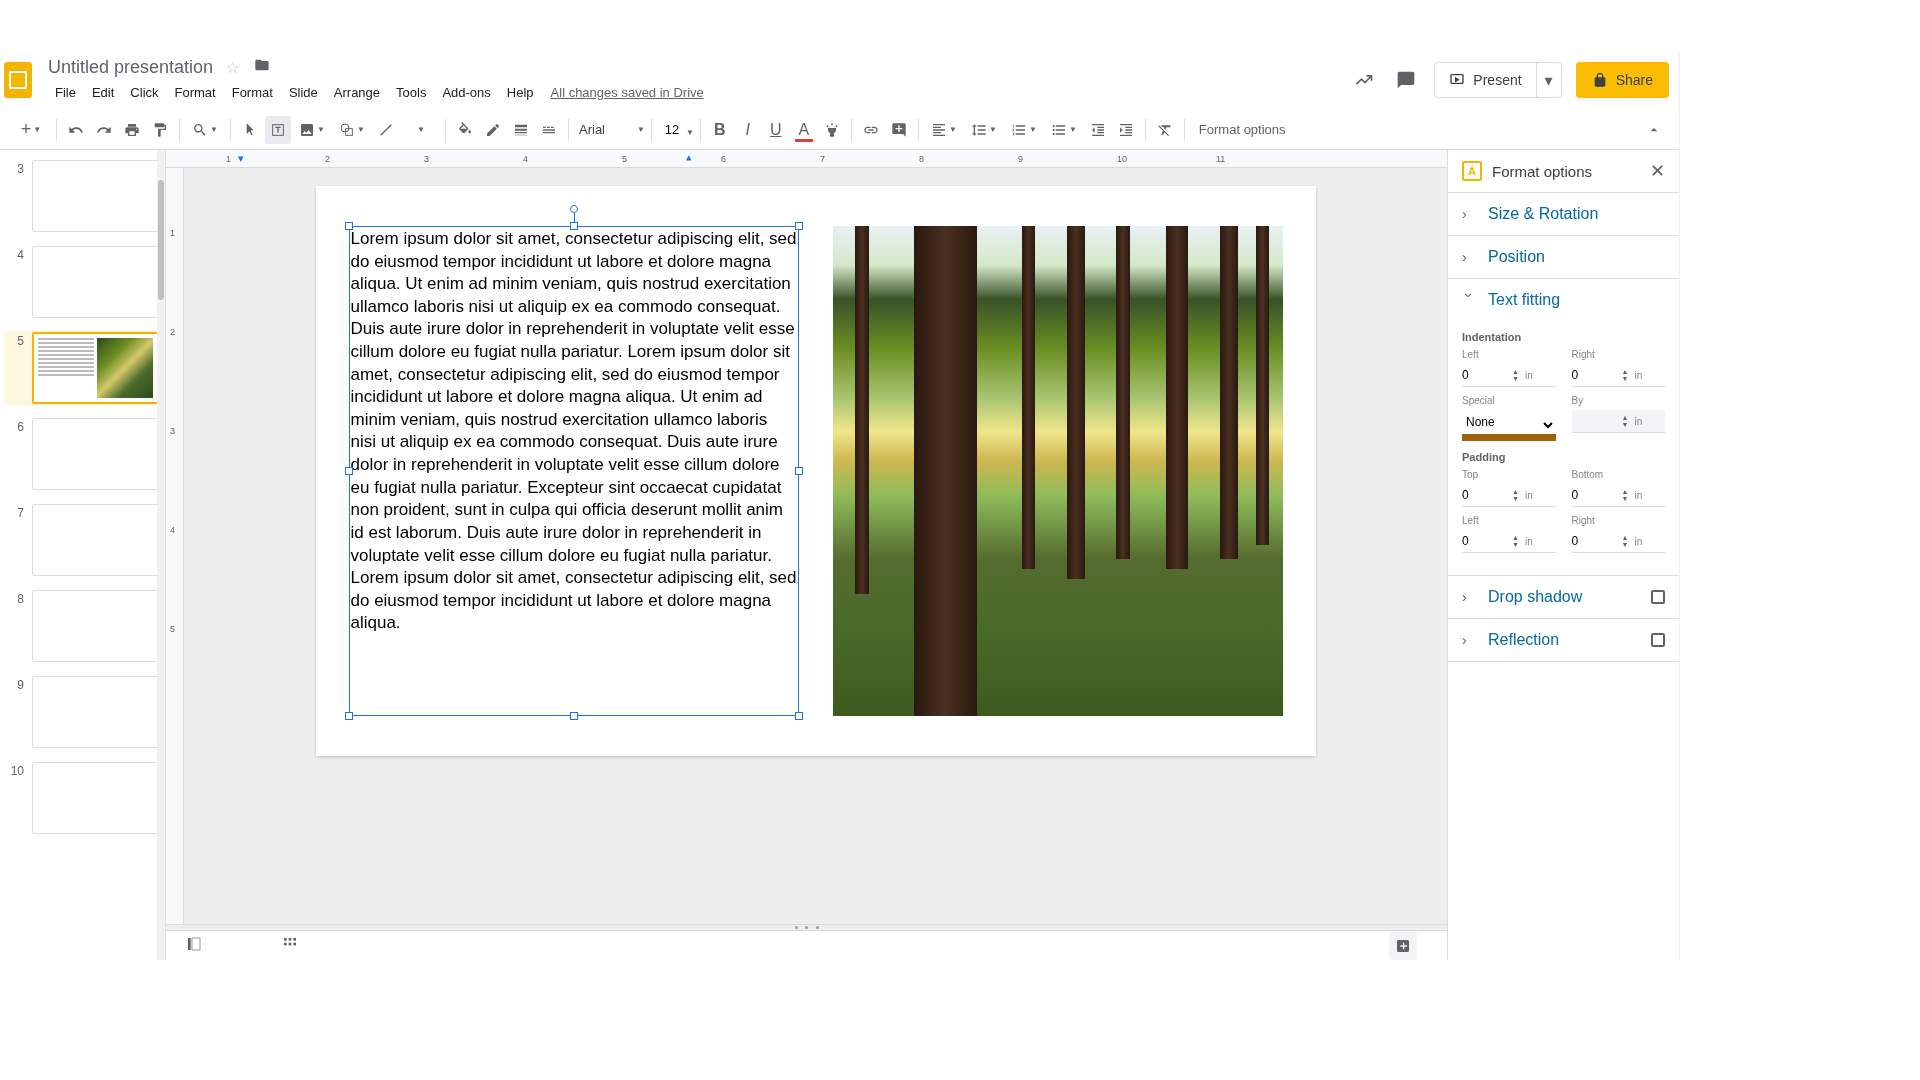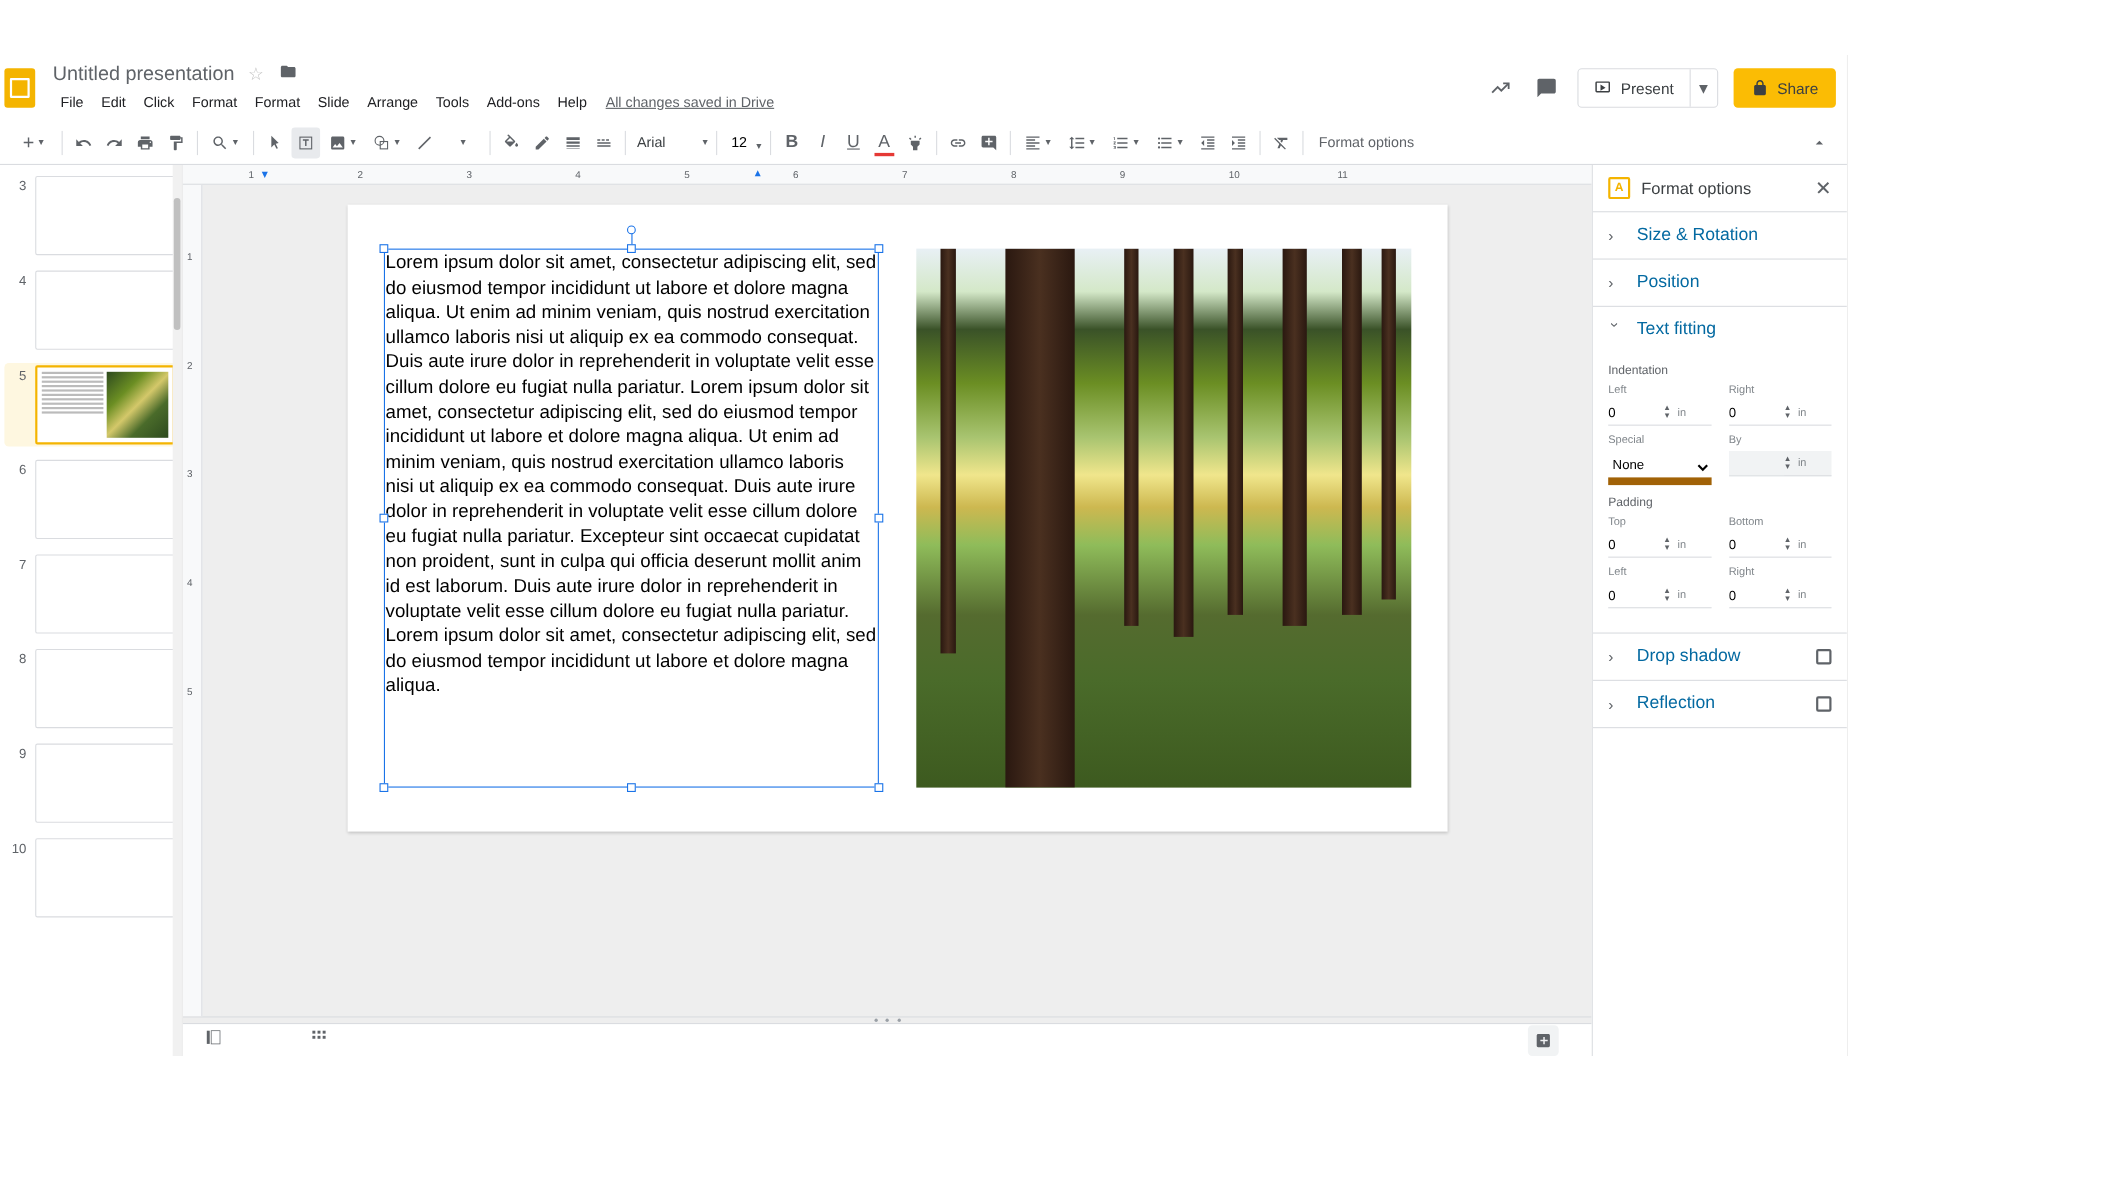--- a/index.html
+++ b/index.html
@@ -97,21 +97,21 @@
 .panel-header { display: flex; align-items: center; padding: 10px 14px; border-bottom: 1px solid #dadce0; gap: 10px; }
 .panel-header-icon { width: 20px; height: 20px; border: 2px solid #f4b400; border-radius: 2px; display: flex; align-items: center; justify-content: center; font-size: 11px; color: #f4b400; font-weight: bold; }
 .panel-title { font-size: 15px; color: #3c4043; font-weight: 400; flex: 1; }
 .panel-close { color: #5f6368; cursor: pointer; font-size: 18px; }
 .panel-section { border-bottom: 1px solid #dadce0; }
 .section-header { display: flex; align-items: center; padding: 12px 14px; gap: 12px; cursor: pointer; }
 .section-chevron { color: #5f6368; font-size: 14px; width: 14px; }
 .section-title { font-size: 16px; color: #0369a1; font-weight: 400; flex: 1; }
 .section-checkbox { width: 14px; height: 14px; border: 2px solid #5f6368; border-radius: 2px; }
 .section-body { padding: 0 14px 14px; }
-.sub-heading { font-size: 11px; color: #5f6368; margin: 10px 0 6px; font-weight: 400; }
+.sub-heading { font-size: 11px; color: #5f6368; margin: 10px 0 6px; font-weight: 700; }
 .field-row { display: flex; gap: 16px; margin-bottom: 8px; }
 .field { flex: 1; }
 .field-label { font-size: 10px; color: #80868b; margin-bottom: 4px; display: block; }
 .field-input-wrap { display: flex; align-items: center; border-bottom: 1px solid #dadce0; }
 .field-input { border: none; width: 50px; font-size: 12px; padding: 4px 0; background: transparent; }
 .field-input:disabled { background: #f1f3f4; }
 .field-stepper { display: flex; flex-direction: column; font-size: 7px; color: #5f6368; cursor: pointer; line-height: 1; }
 .field-unit { font-size: 10px; color: #80868b; margin-left: 6px; }
 .field-select { border: none; border-bottom: 7px solid #a16207; font-size: 12px; padding: 4px 0; width: 100%; background: transparent; }
 

